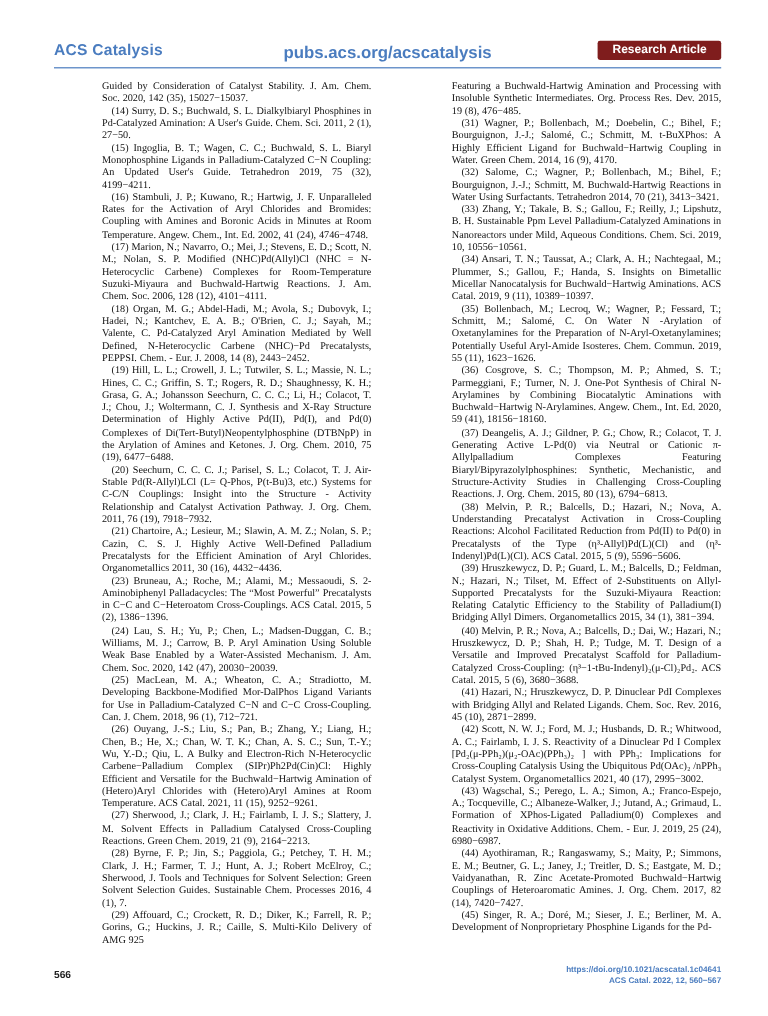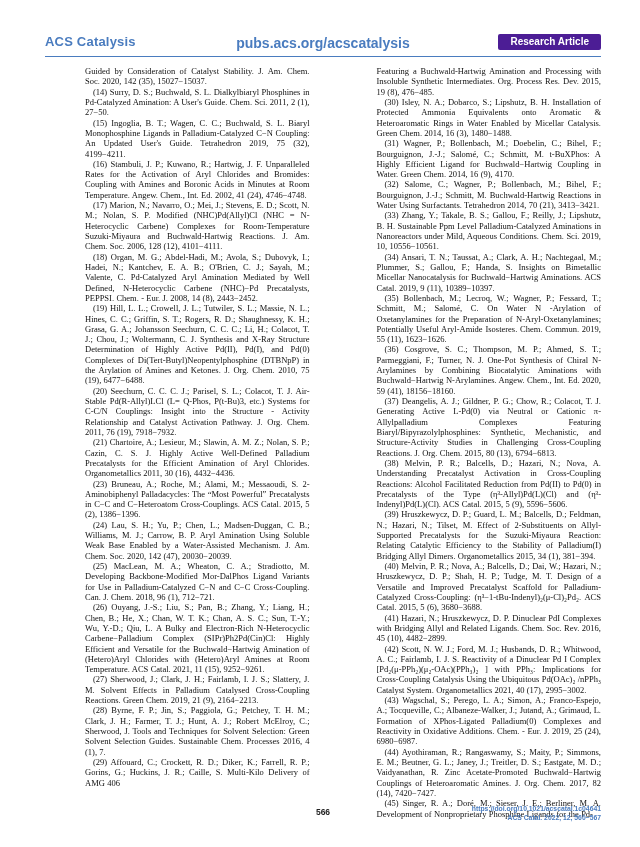--- a/index.html
+++ b/index.html
@@ -7,33 +7,33 @@
     width:640px;height:847px;background:#ffffff;position:relative;
     font-family:"Liberation Serif", serif;color:#111;
     -webkit-font-smoothing:antialiased;
   }
   .page{position:absolute;left:45px;top:34px;width:556px;}
   
   .hdr{display:flex;align-items:flex-start;justify-content:space-between;height:20px;}
   .journal{font-family:"Liberation Sans",sans-serif;font-weight:bold;font-size:13px;color:#4a7cbf;letter-spacing:.2px;}
   .hdr-url{font-family:"Liberation Sans",sans-serif;font-weight:bold;font-size:14px;color:#4a7cbf;position:absolute;left:0;right:0;text-align:center;bottom:3px;}
   .hdr{position:relative;}
-  .badge{font-family:"Liberation Sans",sans-serif;font-weight:bold;font-size:10px;color:#ffffff;background:#4c1d95;padding:2px 12px 3px;border-radius:2px;position:relative;z-index:2;}
+  .badge{font-family:"Liberation Sans",sans-serif;font-weight:bold;font-size:10px;color:#ffffff;background:#7f1d1d;padding:2px 12px 3px;border-radius:2px;position:relative;z-index:2;}
   .rule{border:none;border-top:1.6px solid #4a7cbf;margin:2px 0 0;}
   
   .cols{display:flex;gap:27px;margin-top:9px;}
   .col{width:262px;text-align:justify;margin-left:40px;}
   .col p{
     margin:0;font-size:8.5px;line-height:10.32px;text-indent:8px;
     word-spacing:.2px;
   }
   .col p.cont{text-indent:0;}
   
   .ftr{position:absolute;left:45px;top:805px;width:556px;height:26px;font-family:"Liberation Sans",sans-serif;}
-  .pagenum{position:absolute;left:0;right:0;text-align:center;top:2px;font-weight:bold;font-size:8.5px;color:#222;}
+  .pagenum{position:absolute;left:0;right:0;text-align:left;top:2px;font-weight:bold;font-size:8.5px;color:#222;}
   .doiblock{position:absolute;right:0;top:0;text-align:right;color:#4a7cbf;font-weight:bold;font-size:6.8px;line-height:8.5px;}
 </style>
 </head>
 <body>
 
 <div class="page">
 
   <div class="hdr">
     <span class="journal">ACS Catalysis</span>
     <span class="hdr-url">pubs.acs.org/acscatalysis</span>
@@ -51,36 +51,35 @@
       <p>(18) Organ, M. G.; Abdel-Hadi, M.; Avola, S.; Dubovyk, I.; Hadei, N.; Kantchev, E. A. B.; O'Brien, C. J.; Sayah, M.; Valente, C. Pd-Catalyzed Aryl Amination Mediated by Well Defined, N-Heterocyclic Carbene (NHC)−Pd Precatalysts, PEPPSI. Chem. - Eur. J. 2008, 14 (8), 2443−2452.</p>
       <p>(19) Hill, L. L.; Crowell, J. L.; Tutwiler, S. L.; Massie, N. L.; Hines, C. C.; Griffin, S. T.; Rogers, R. D.; Shaughnessy, K. H.; Grasa, G. A.; Johansson Seechurn, C. C. C.; Li, H.; Colacot, T. J.; Chou, J.; Woltermann, C. J. Synthesis and X-Ray Structure Determination of Highly Active Pd(II), Pd(I), and Pd(0) Complexes of Di(Tert-Butyl)Neopentylphosphine (DTBNpP) in the Arylation of Amines and Ketones. J. Org. Chem. 2010, 75 (19), 6477−6488.</p>
       <p>(20) Seechurn, C. C. C. J.; Parisel, S. L.; Colacot, T. J. Air-Stable Pd(R-Allyl)LCl (L= Q-Phos, P(t-Bu)3, etc.) Systems for C-C/N Couplings: Insight into the Structure - Activity Relationship and Catalyst Activation Pathway. J. Org. Chem. 2011, 76 (19), 7918−7932.</p>
       <p>(21) Chartoire, A.; Lesieur, M.; Slawin, A. M. Z.; Nolan, S. P.; Cazin, C. S. J. Highly Active Well-Defined Palladium Precatalysts for the Efficient Amination of Aryl Chlorides. Organometallics 2011, 30 (16), 4432−4436.</p>
       <p>(23) Bruneau, A.; Roche, M.; Alami, M.; Messaoudi, S. 2-Aminobiphenyl Palladacycles: The “Most Powerful” Precatalysts in C−C and C−Heteroatom Cross-Couplings. ACS Catal. 2015, 5 (2), 1386−1396.</p>
       <p>(24) Lau, S. H.; Yu, P.; Chen, L.; Madsen-Duggan, C. B.; Williams, M. J.; Carrow, B. P. Aryl Amination Using Soluble Weak Base Enabled by a Water-Assisted Mechanism. J. Am. Chem. Soc. 2020, 142 (47), 20030−20039.</p>
       <p>(25) MacLean, M. A.; Wheaton, C. A.; Stradiotto, M. Developing Backbone-Modified Mor-DalPhos Ligand Variants for Use in Palladium-Catalyzed C−N and C−C Cross-Coupling. Can. J. Chem. 2018, 96 (1), 712−721.</p>
       <p>(26) Ouyang, J.-S.; Liu, S.; Pan, B.; Zhang, Y.; Liang, H.; Chen, B.; He, X.; Chan, W. T. K.; Chan, A. S. C.; Sun, T.-Y.; Wu, Y.-D.; Qiu, L. A Bulky and Electron-Rich N-Heterocyclic Carbene−Palladium Complex (SIPr)Ph2Pd(Cin)Cl: Highly Efficient and Versatile for the Buchwald−Hartwig Amination of (Hetero)Aryl Chlorides with (Hetero)Aryl Amines at Room Temperature. ACS Catal. 2021, 11 (15), 9252−9261.</p>
       <p>(27) Sherwood, J.; Clark, J. H.; Fairlamb, I. J. S.; Slattery, J. M. Solvent Effects in Palladium Catalysed Cross-Coupling Reactions. Green Chem. 2019, 21 (9), 2164−2213.</p>
       <p>(28) Byrne, F. P.; Jin, S.; Paggiola, G.; Petchey, T. H. M.; Clark, J. H.; Farmer, T. J.; Hunt, A. J.; Robert McElroy, C.; Sherwood, J. Tools and Techniques for Solvent Selection: Green Solvent Selection Guides. Sustainable Chem. Processes 2016, 4 (1), 7.</p>
-      <p>(29) Affouard, C.; Crockett, R. D.; Diker, K.; Farrell, R. P.; Gorins, G.; Huckins, J. R.; Caille, S. Multi-Kilo Delivery of AMG 406</p>
+      <p>(29) Affouard, C.; Crockett, R. D.; Diker, K.; Farrell, R. P.; Gorins, G.; Huckins, J. R.; Caille, S. Multi-Kilo Delivery of AMG 925</p>
     </div>
     <div class="col">
       <p class="cont">Featuring a Buchwald-Hartwig Amination and Processing with Insoluble Synthetic Intermediates. Org. Process Res. Dev. 2015, 19 (8), 476−485.</p>
-      <p>(30) Isley, N. A.; Dobarco, S.; Lipshutz, B. H. Installation of Protected Ammonia Equivalents onto Aromatic &amp; Heteroaromatic Rings in Water Enabled by Micellar Catalysis. Green Chem. 2014, 16 (3), 1480−1488.</p>
       <p>(31) Wagner, P.; Bollenbach, M.; Doebelin, C.; Bihel, F.; Bourguignon, J.-J.; Salomé, C.; Schmitt, M. t-BuXPhos: A Highly Efficient Ligand for Buchwald−Hartwig Coupling in Water. Green Chem. 2014, 16 (9), 4170.</p>
       <p>(32) Salome, C.; Wagner, P.; Bollenbach, M.; Bihel, F.; Bourguignon, J.-J.; Schmitt, M. Buchwald-Hartwig Reactions in Water Using Surfactants. Tetrahedron 2014, 70 (21), 3413−3421.</p>
       <p>(33) Zhang, Y.; Takale, B. S.; Gallou, F.; Reilly, J.; Lipshutz, B. H. Sustainable Ppm Level Palladium-Catalyzed Aminations in Nanoreactors under Mild, Aqueous Conditions. Chem. Sci. 2019, 10, 10556−10561.</p>
       <p>(34) Ansari, T. N.; Taussat, A.; Clark, A. H.; Nachtegaal, M.; Plummer, S.; Gallou, F.; Handa, S. Insights on Bimetallic Micellar Nanocatalysis for Buchwald−Hartwig Aminations. ACS Catal. 2019, 9 (11), 10389−10397.</p>
       <p>(35) Bollenbach, M.; Lecroq, W.; Wagner, P.; Fessard, T.; Schmitt, M.; Salomé, C. On Water N -Arylation of Oxetanylamines for the Preparation of N-Aryl-Oxetanylamines; Potentially Useful Aryl-Amide Isosteres. Chem. Commun. 2019, 55 (11), 1623−1626.</p>
       <p>(36) Cosgrove, S. C.; Thompson, M. P.; Ahmed, S. T.; Parmeggiani, F.; Turner, N. J. One-Pot Synthesis of Chiral N-Arylamines by Combining Biocatalytic Aminations with Buchwald−Hartwig N-Arylamines. Angew. Chem., Int. Ed. 2020, 59 (41), 18156−18160.</p>
       <p>(37) Deangelis, A. J.; Gildner, P. G.; Chow, R.; Colacot, T. J. Generating Active L-Pd(0) via Neutral or Cationic π-Allylpalladium Complexes Featuring Biaryl/Bipyrazolylphosphines: Synthetic, Mechanistic, and Structure-Activity Studies in Challenging Cross-Coupling Reactions. J. Org. Chem. 2015, 80 (13), 6794−6813.</p>
       <p>(38) Melvin, P. R.; Balcells, D.; Hazari, N.; Nova, A. Understanding Precatalyst Activation in Cross-Coupling Reactions: Alcohol Facilitated Reduction from Pd(II) to Pd(0) in Precatalysts of the Type (η³-Allyl)Pd(L)(Cl) and (η³-Indenyl)Pd(L)(Cl). ACS Catal. 2015, 5 (9), 5596−5606.</p>
       <p>(39) Hruszkewycz, D. P.; Guard, L. M.; Balcells, D.; Feldman, N.; Hazari, N.; Tilset, M. Effect of 2-Substituents on Allyl-Supported Precatalysts for the Suzuki-Miyaura Reaction: Relating Catalytic Efficiency to the Stability of Palladium(I) Bridging Allyl Dimers. Organometallics 2015, 34 (1), 381−394.</p>
       <p>(40) Melvin, P. R.; Nova, A.; Balcells, D.; Dai, W.; Hazari, N.; Hruszkewycz, D. P.; Shah, H. P.; Tudge, M. T. Design of a Versatile and Improved Precatalyst Scaffold for Palladium-Catalyzed Cross-Coupling: (η³−1-tBu-Indenyl)₂(μ-Cl)₂Pd₂. ACS Catal. 2015, 5 (6), 3680−3688.</p>
-      <p>(41) Hazari, N.; Hruszkewycz, D. P. Dinuclear PdI Complexes with Bridging Allyl and Related Ligands. Chem. Soc. Rev. 2016, 45 (10), 4482−2899.</p>
+      <p>(41) Hazari, N.; Hruszkewycz, D. P. Dinuclear PdI Complexes with Bridging Allyl and Related Ligands. Chem. Soc. Rev. 2016, 45 (10), 2871−2899.</p>
       <p>(42) Scott, N. W. J.; Ford, M. J.; Husbands, D. R.; Whitwood, A. C.; Fairlamb, I. J. S. Reactivity of a Dinuclear Pd I Complex [Pd₂(μ-PPh₂)(μ₂-OAc)(PPh₃)₂ ] with PPh₃: Implications for Cross-Coupling Catalysis Using the Ubiquitous Pd(OAc)₂ /nPPh₃ Catalyst System. Organometallics 2021, 40 (17), 2995−3002.</p>
       <p>(43) Wagschal, S.; Perego, L. A.; Simon, A.; Franco-Espejo, A.; Tocqueville, C.; Albaneze-Walker, J.; Jutand, A.; Grimaud, L. Formation of XPhos-Ligated Palladium(0) Complexes and Reactivity in Oxidative Additions. Chem. - Eur. J. 2019, 25 (24), 6980−6987.</p>
       <p>(44) Ayothiraman, R.; Rangaswamy, S.; Maity, P.; Simmons, E. M.; Beutner, G. L.; Janey, J.; Treitler, D. S.; Eastgate, M. D.; Vaidyanathan, R. Zinc Acetate-Promoted Buchwald−Hartwig Couplings of Heteroaromatic Amines. J. Org. Chem. 2017, 82 (14), 7420−7427.</p>
       <p>(45) Singer, R. A.; Doré, M.; Sieser, J. E.; Berliner, M. A. Development of Nonproprietary Phosphine Ligands for the Pd-</p>
     </div>
   </div>
 
 </div>
 
 <div class="ftr">

